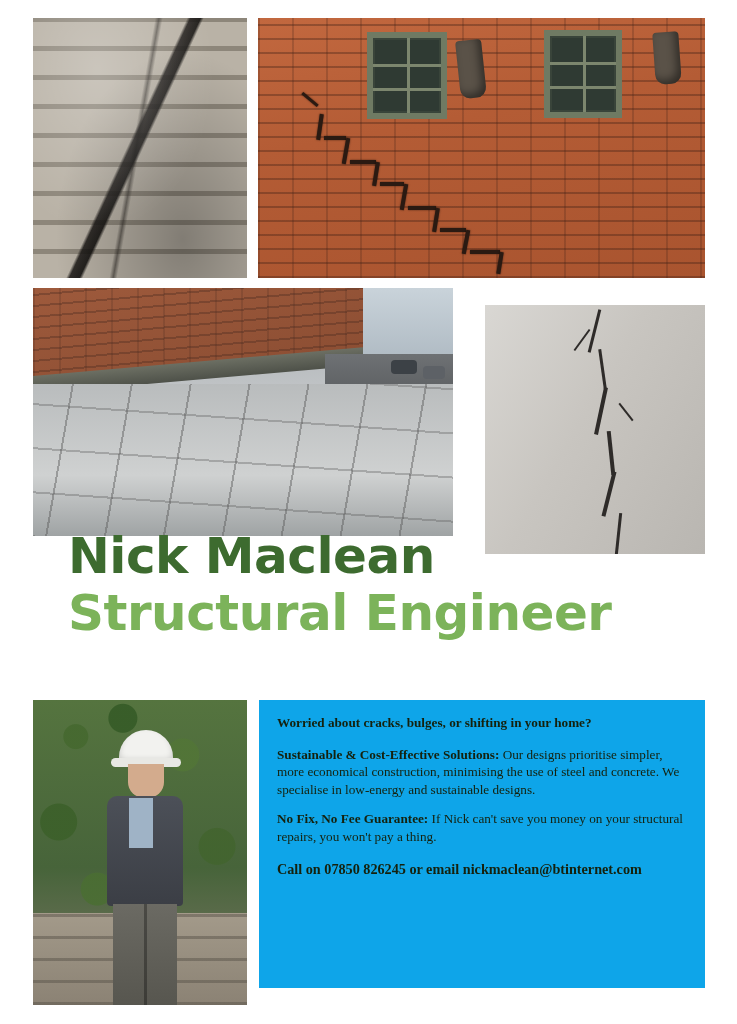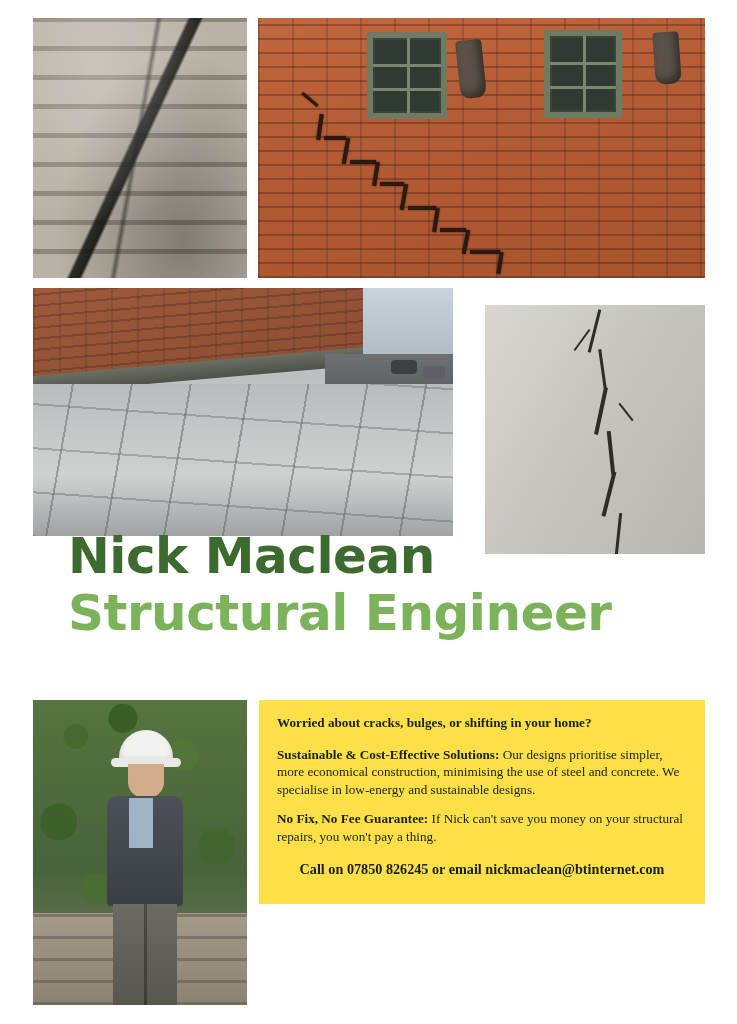--- a/index.html
+++ b/index.html
@@ -236,22 +236,22 @@
     background: linear-gradient(180deg,#6b6a63,#57564f);
   }
   .leg-split {
     position:absolute; left:31px; top:0; width:3px; height:100%;
     background: rgba(0,0,0,0.3);
   }
 
   .info-panel {
     position: absolute;
     left: 226px; top: 0;
-    width: 446px; height: 204px;
-    background: #fde047;
+    width: 446px; height: 288px;
+    background: #0ea5e9;
     padding: 0;
   }
   .info-inner {
     padding: 14px 18px 10px 18px;
     color: #15210d;
   }
   .info-inner p {
     margin: 0 0 12px 0;
     font-size: 13.2px;
     line-height: 17.5px;
@@ -259,21 +259,20 @@
   .info-inner p.lead {
     font-weight: bold;
     font-size: 13.2px;
     margin-bottom: 14px;
   }
   .info-inner p.cta {
     font-weight: bold;
     font-size: 14.2px;
     margin-top: 16px;
     margin-bottom: 0;
-    text-align: center;
   }
   .info-inner .b { font-weight: bold; }
 </style>
 </head>
 <body>
 
 <div class="flyer">
 
   <div class="photo-grid">
 

